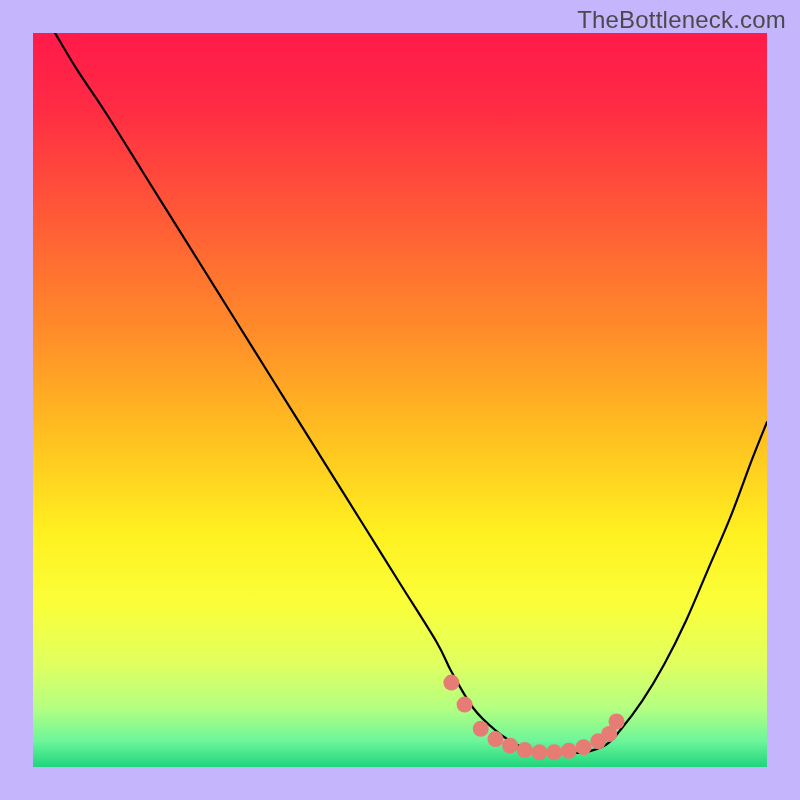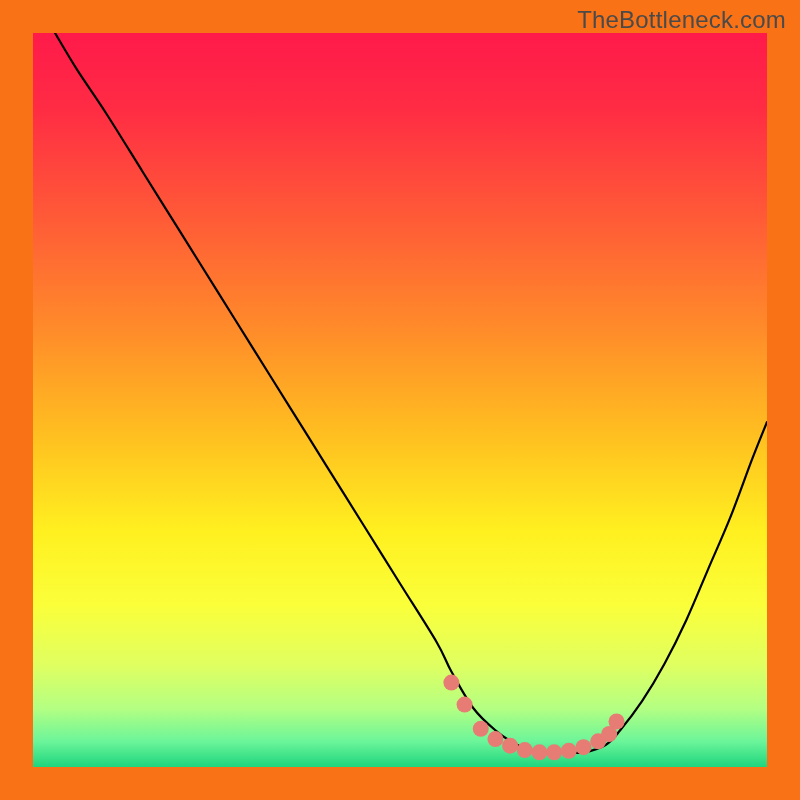--- a/index.html
+++ b/index.html
@@ -8,21 +8,21 @@
     width: 800px;
     height: 800px;
     background: #000;
     overflow: hidden;
     font-family: Arial, Helvetica, sans-serif;
   }
   .stage {
     position: relative;
     width: 800px;
     height: 800px;
-    background: #f97316;
+    background: #c4b5fd;
   }
   .plot-area {
     position: absolute;
     left: 33px;
     top: 33px;
     width: 734px;
     height: 734px;
     overflow: hidden;
   }
   .gradient {

